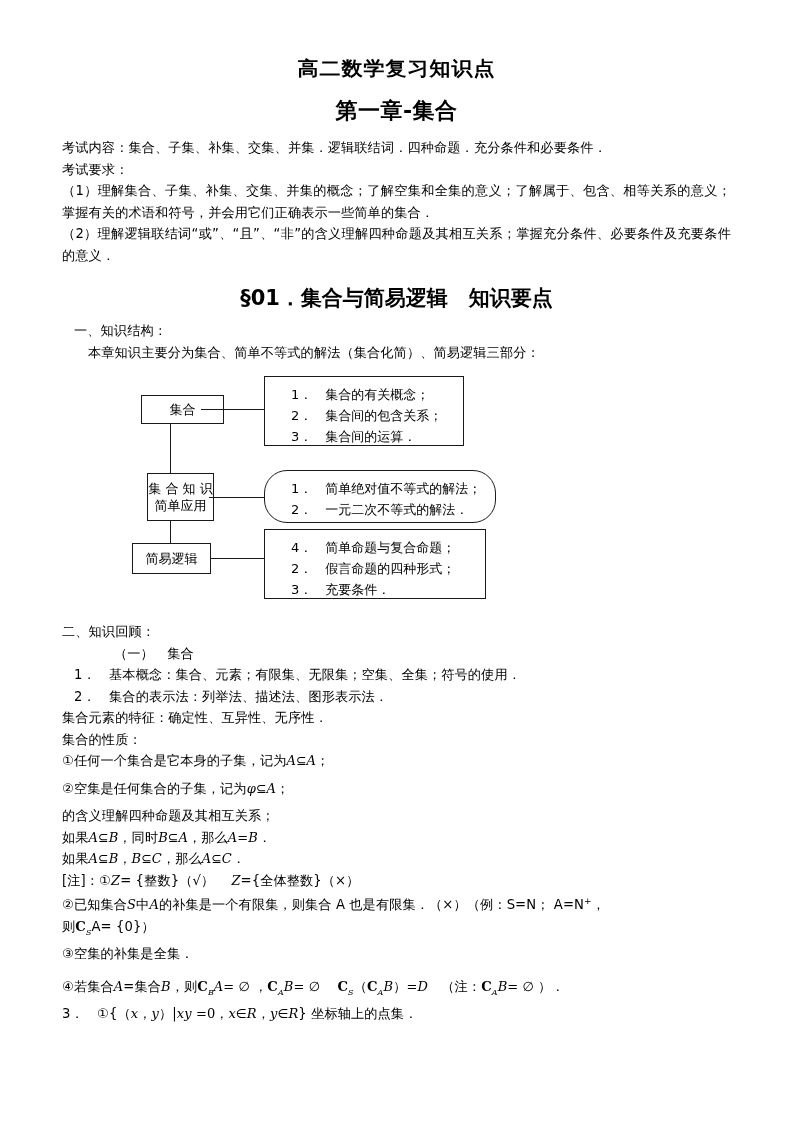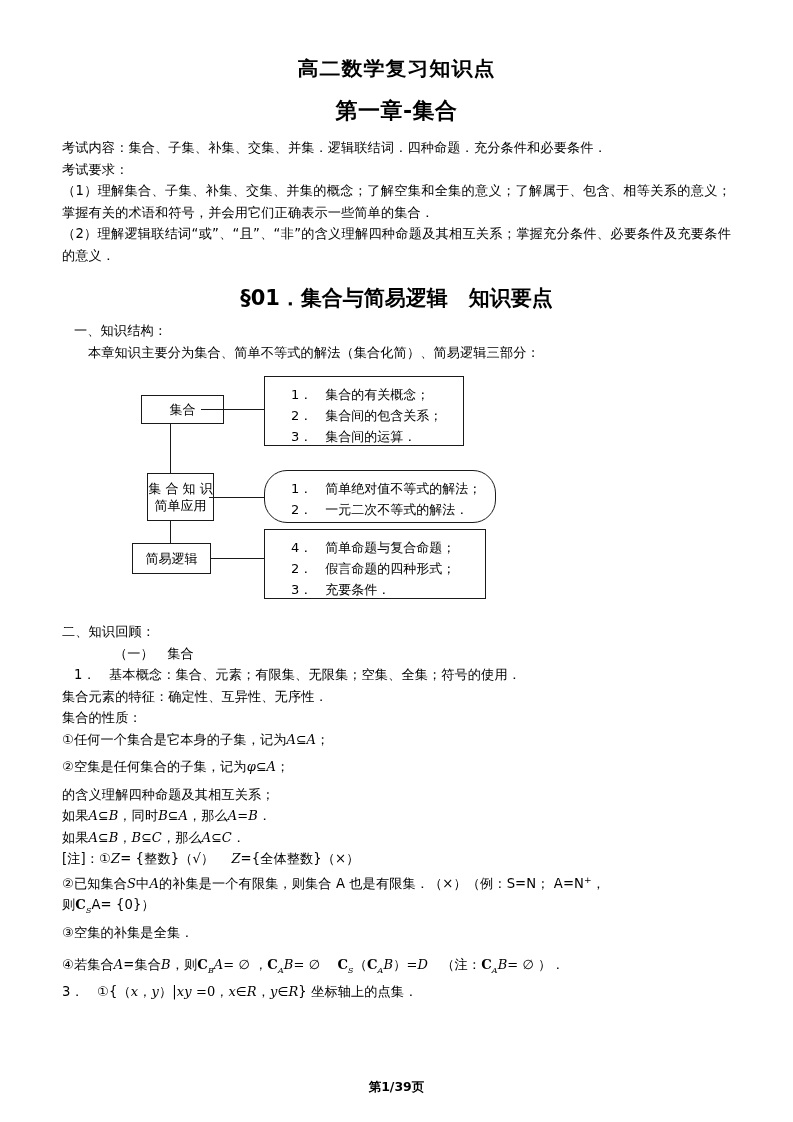--- a/index.html
+++ b/index.html
@@ -202,20 +202,21 @@
         <div>2．　假言命题的四种形式；</div>
         <div>3．　充要条件．</div>
       </div>
 
       <div class="ln ln-h" style="left:149px; top:185px; width:53px;"></div>
     </div>
 
     <div class="para">二、知识回顾：</div>
     <div class="para indent3">（一）　集合</div>
     <div class="para indent1">1．　基本概念：集合、元素；有限集、无限集；空集、全集；符号的使用．</div>
+    <div class="para indent1">2．　集合的表示法：列举法、描述法、图形表示法．</div>
     <div class="para">集合元素的特征：确定性、互异性、无序性．</div>
     <div class="para">集合的性质：</div>
 
     <div class="para"><span>①任何一个集合是它本身的子集，记为</span><span class="mi">A</span><span class="msym">⊆</span><span class="mi">A</span><span>；</span></div>
 
     <div class="para gap-sm"><span>②空集是任何集合的子集，记为</span><span class="mi">φ</span><span class="msym">⊆</span><span class="mi">A</span><span>；</span></div>
 
     <div class="para gap-sm">的含义理解四种命题及其相互关系；</div>
 
     <div class="para"><span>如果</span><span class="mi">A</span><span class="msym">⊆</span><span class="mi">B</span><span>，同时</span><span class="mi">B</span><span class="msym">⊆</span><span class="mi">A</span><span>，那么</span><span class="mi">A</span><span class="mr">=</span><span class="mi">B</span><span>．</span></div>
@@ -229,15 +230,14 @@
     <div class="para"><span>则</span><span class="cmpl"><span>C</span><sub>S</sub></span><span>A= {0}）</span></div>
 
     <div class="para">③空集的补集是全集．</div>
 
     <div class="para gap-md"><span>④若集合</span><span class="mi">A</span><span>=集合</span><span class="mi">B</span><span>，则</span><span class="cmpl"><span>C</span><sub>B</sub></span><span class="mi">A</span><span class="mr">= ∅ ，</span><span class="cmpl"><span>C</span><sub>A</sub></span><span class="mi">B</span><span class="mr">= ∅ 　</span><span class="cmpl"><span>C</span><sub>S</sub></span><span>（</span><span class="cmpl"><span>C</span><sub>A</sub></span><span class="mi">B</span><span>）</span><span class="mr">=</span><span class="mi">D</span><span>　（注：</span><span class="cmpl"><span>C</span><sub>A</sub></span><span class="mi">B</span><span class="mr">= ∅ ）．</span></div>
 
     <div class="para"><span>3．　①{（</span><span class="mi">x</span><span>，</span><span class="mi">y</span><span>）|</span><span class="mi">xy</span><span class="mr"> =0，</span><span class="mi">x</span><span class="msym">∈</span><span class="mi">R</span><span>，</span><span class="mi">y</span><span class="msym">∈</span><span class="mi">R</span><span>} 坐标轴上的点集．</span></div>
 
   </div>
 
-  <div class="footer">第1/39页</div>
 
 </div>
 
 </body></html>

